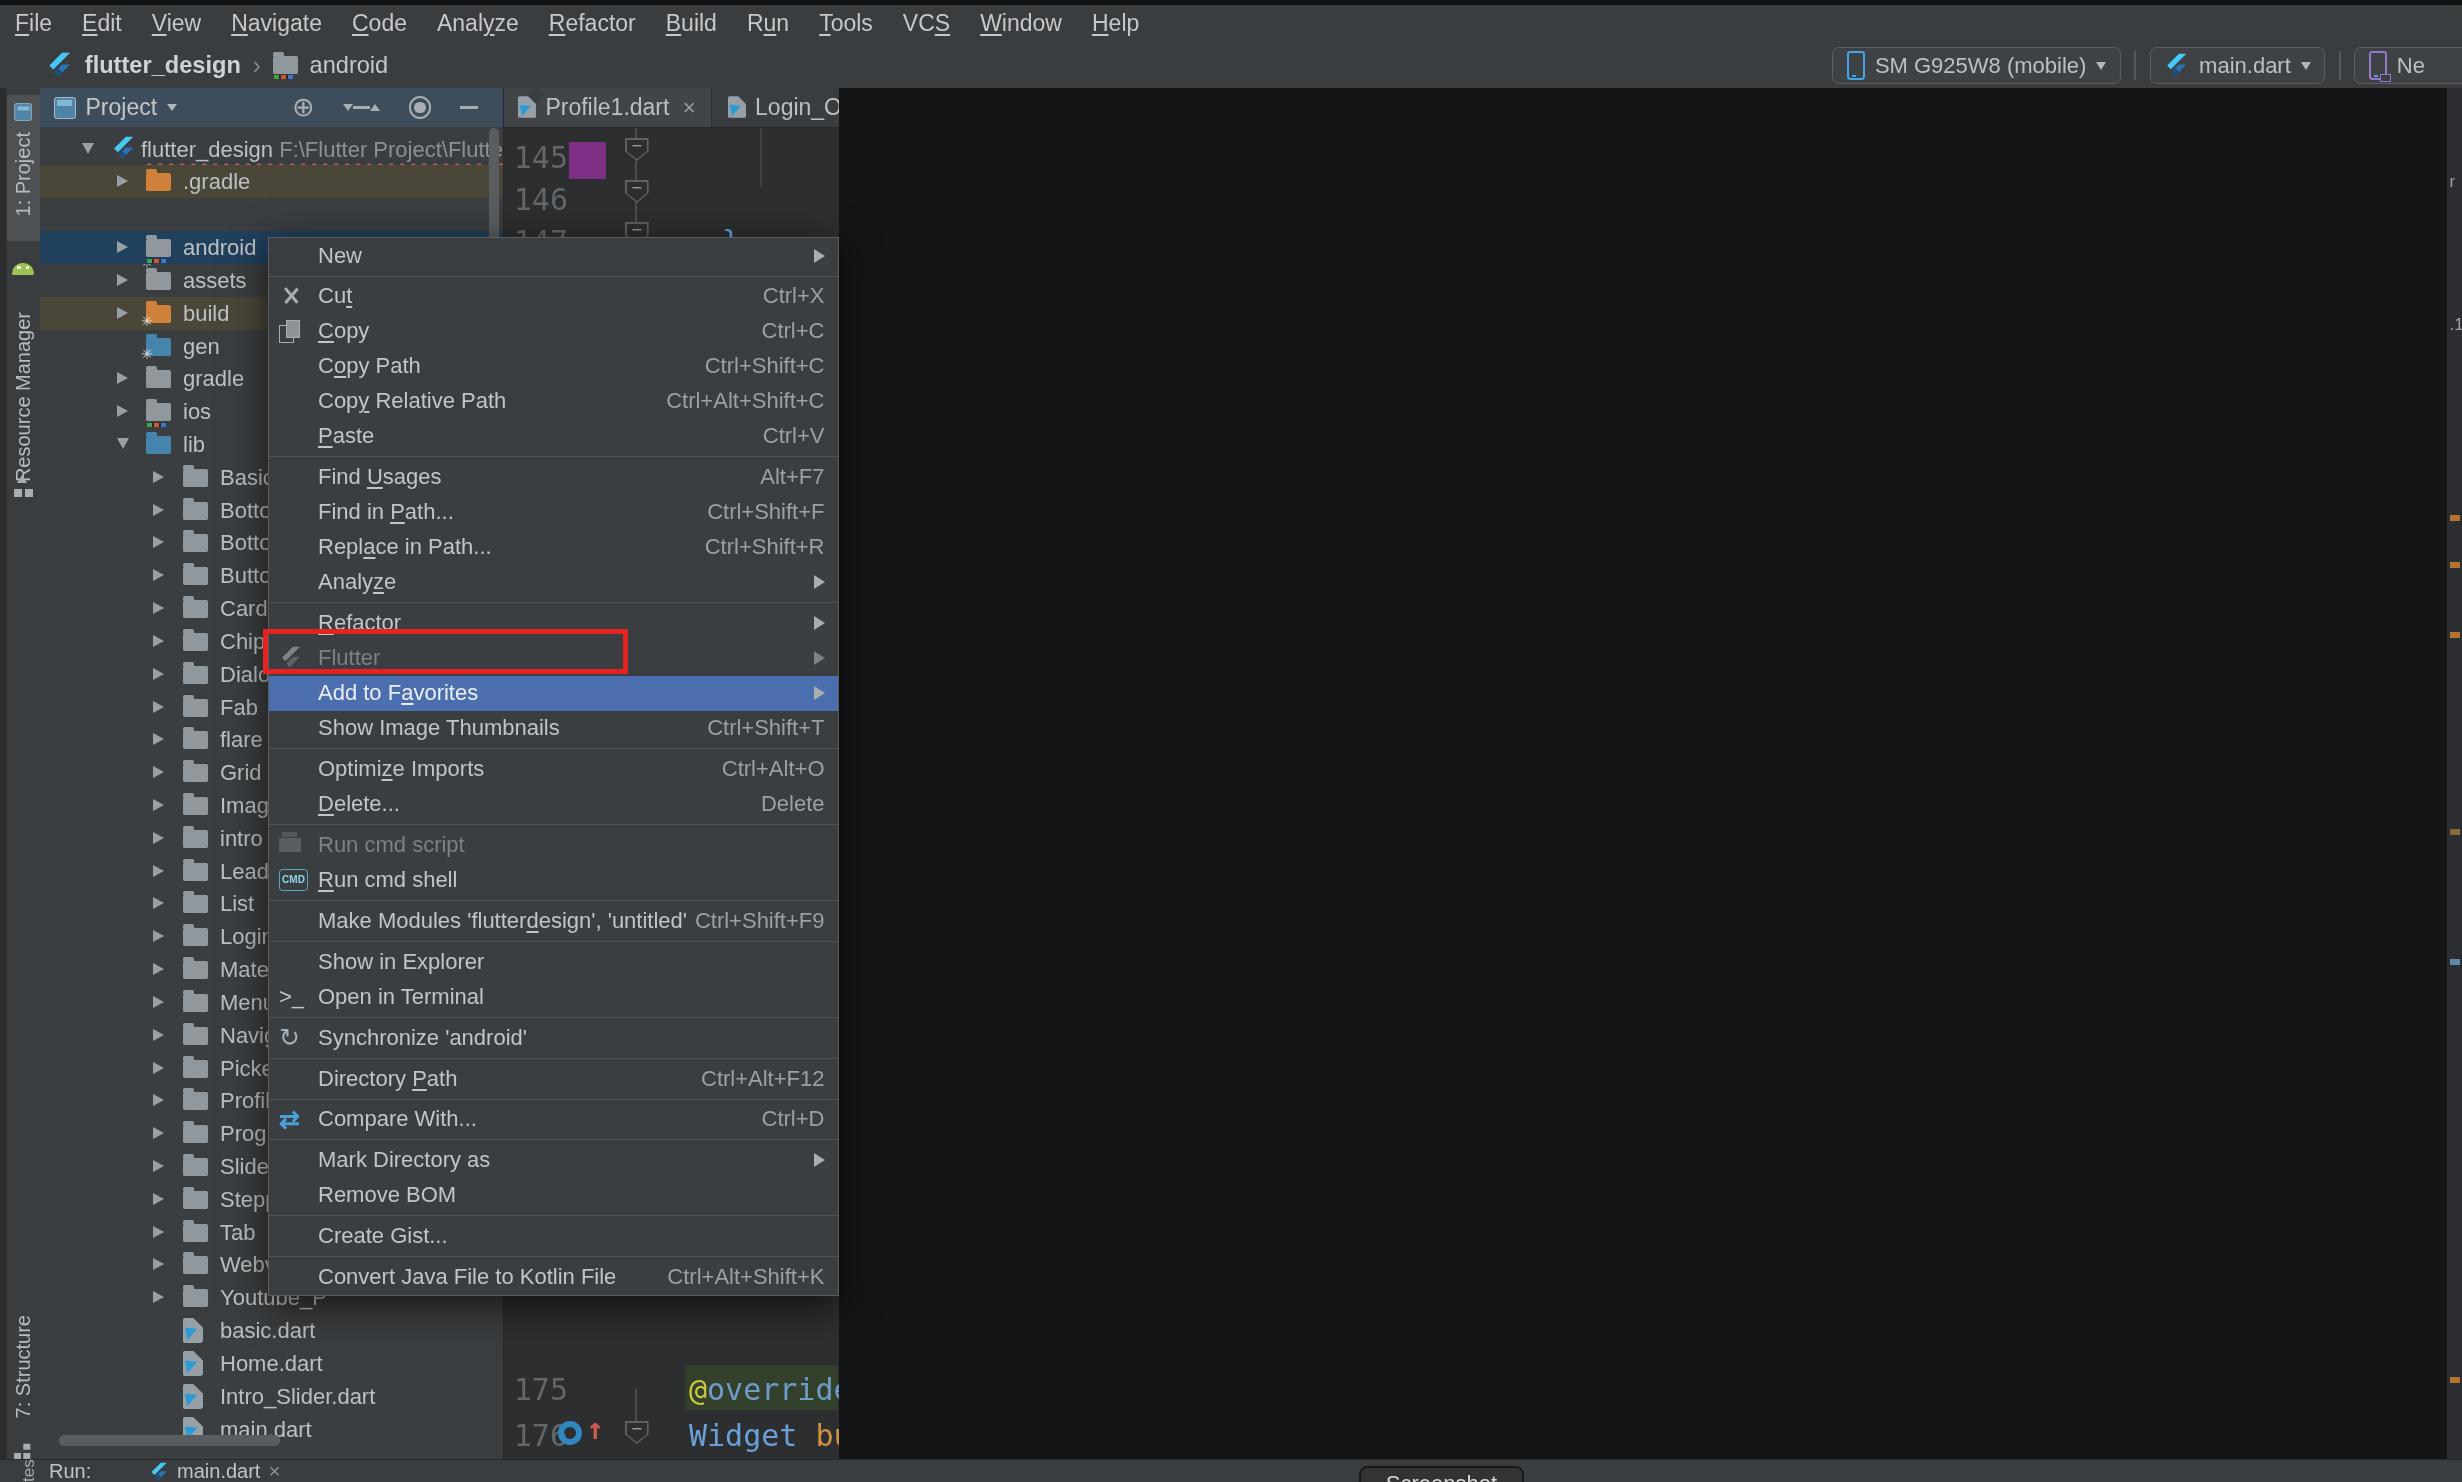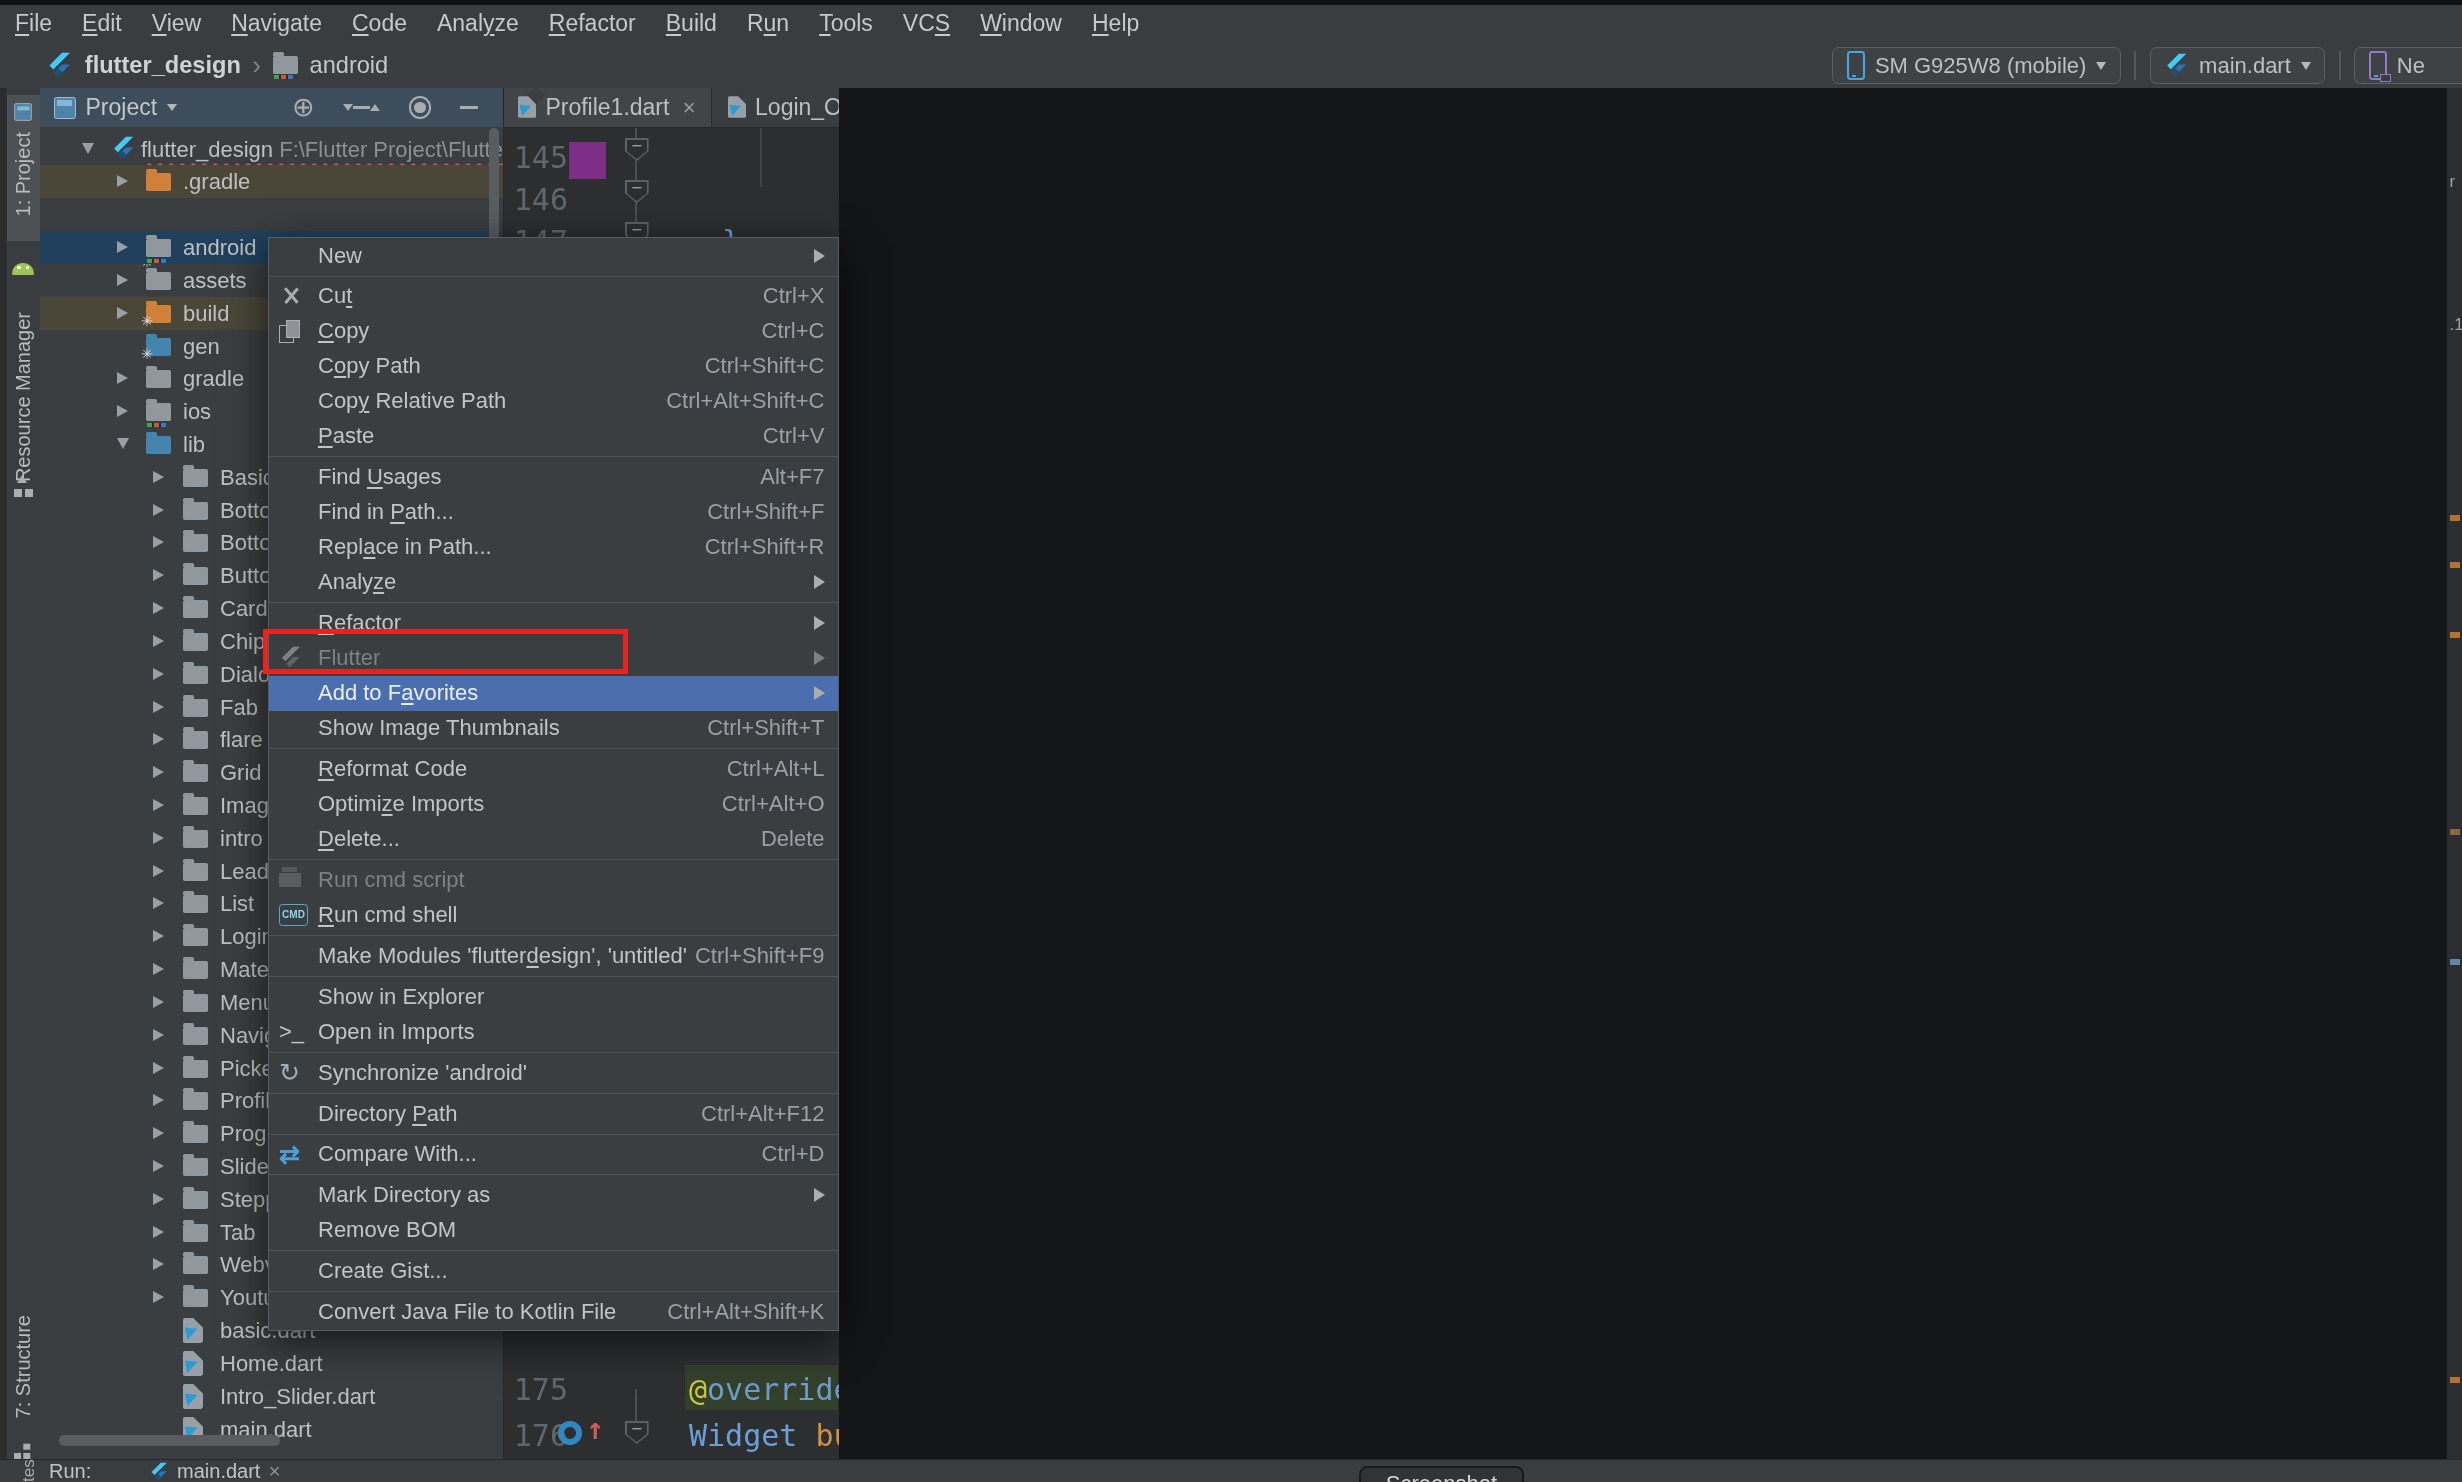--- a/index.html
+++ b/index.html
@@ -587,25 +587,20 @@
       <span class="subarr"></span>
     </div>
     <div class="mi">
       <span class="ico"></span>
       <span class="lbl">Show Image Thumbnails</span>
       <span class="sc">Ctrl+Shift+T</span>
     </div>
     <div class="msep"></div>
     <div class="mi">
       <span class="ico"></span>
-      <span class="lbl"><u>R</u>eformat Code</span>
-      <span class="sc">Ctrl+Alt+L</span>
-    </div>
-    <div class="mi">
-      <span class="ico"></span>
       <span class="lbl">Optimi<u>z</u>e Imports</span>
       <span class="sc">Ctrl+Alt+O</span>
     </div>
     <div class="mi">
       <span class="ico"></span>
       <span class="lbl"><u>D</u>elete...</span>
       <span class="sc">Delete</span>
     </div>
     <div class="msep"></div>
     <div class="mi dis">
@@ -628,21 +623,21 @@
     </div>
     <div class="msep"></div>
     <div class="mi">
       <span class="ico"></span>
       <span class="lbl">Show in Explorer</span>
     </div>
     <div class="mi">
       <span class="ico">
         <span class="ic-terminal">&gt;_</span>
       </span>
-      <span class="lbl">Open in Imports</span>
+      <span class="lbl">Open in Terminal</span>
     </div>
     <div class="msep"></div>
     <div class="mi">
       <span class="ico">
         <span class="ic-sync">↻</span>
       </span>
       <span class="lbl">Synchronize 'android'</span>
     </div>
     <div class="msep"></div>
     <div class="mi">

